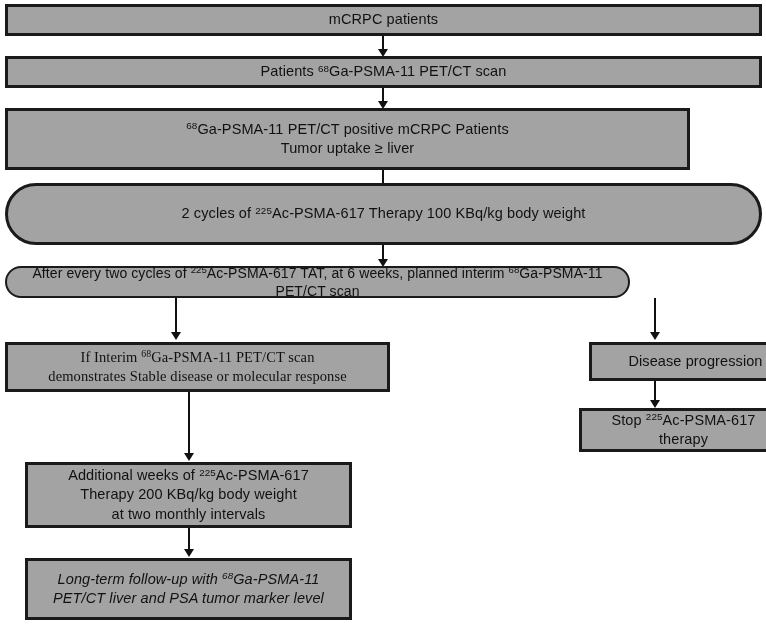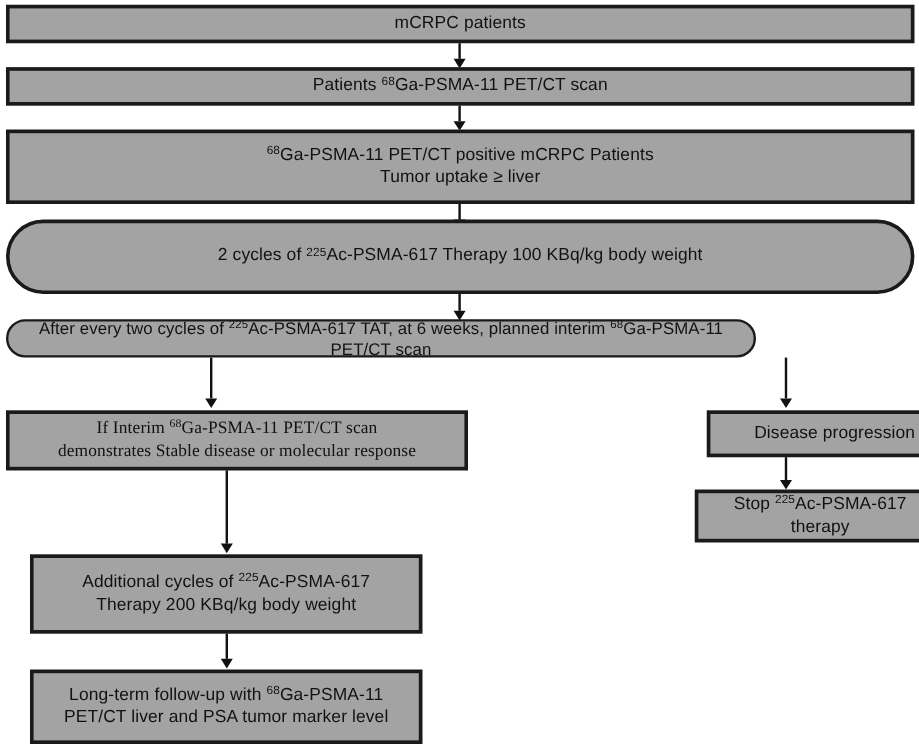--- a/index.html
+++ b/index.html
@@ -82,21 +82,21 @@
 
   <div class="node" style="left:5px; top:56px; width:757px; height:32px;">
     <span class="txt"><span>Patients </span><sup>68</sup><span>Ga-PSMA-11 PET/CT scan</span></span>
   </div>
 
   <div class="conn" style="left:382px; top:88px; height:20px;">
     <div class="stem" style="height:13px;"></div>
     <div class="head" style="top:13px;"></div>
   </div>
 
-  <div class="node" style="left:5px; top:108px; width:757px; height:62px;">
+  <div class="node" style="left:5px; top:108px; width:685px; height:62px;">
     <span class="txt"><sup>68</sup><span>Ga-PSMA-11 PET/CT  positive mCRPC Patients</span><br><span>Tumor  uptake ≥ liver</span></span>
   </div>
 
   <div class="conn" style="left:382px; top:170px; height:20px;">
     <div class="stem" style="height:13px;"></div>
     <div class="head" style="top:13px;"></div>
   </div>
 
   <div class="node" style="left:5px; top:183px; width:757px; height:62px;border-radius:31px;">
     <span class="txt"><span>2 cycles of  </span><sup>225</sup><span>Ac-PSMA-617 Therapy  100 KBq/kg body weight</span><br></span>
@@ -137,25 +137,25 @@
   <div class="node" style="left:579px; top:408px; width:209px; height:44px;">
     <span class="txt"><span>Stop </span><sup>225</sup><span>Ac-PSMA-617</span><br><span>therapy</span></span>
   </div>
 
   <div class="conn" style="left:188px; top:392px; height:70px;">
     <div class="stem" style="height:61px;"></div>
     <div class="head" style="top:61px;"></div>
   </div>
 
   <div class="node" style="left:25px; top:462px; width:327px; height:66px;">
-    <span class="txt"><span>Additional cycles of  </span><sup>225</sup><span>Ac-PSMA-617</span><br><span>Therapy  200 KBq/kg body weight</span><br></span>
+    <span class="txt"><span>Additional weeks of  </span><sup>225</sup><span>Ac-PSMA-617</span><br><span>Therapy  200 KBq/kg body weight</span><br><span>at two monthly  intervals</span></span>
   </div>
 
   <div class="conn" style="left:188px; top:528px; height:30px;">
     <div class="stem" style="height:21px;"></div>
     <div class="head" style="top:21px;"></div>
   </div>
 
-  <div class="node" style="left:25px; top:558px; width:327px; height:62px;">
+  <div class="node" style="left:25px; top:558px; width:327px; height:62px;font-style:italic;">
     <span class="txt"><span>Long-term follow-up with </span><sup>68</sup><span>Ga-PSMA-11</span><br><span>PET/CT liver and PSA tumor marker level</span></span>
   </div>
 
 </div>
 
 </body></html>

